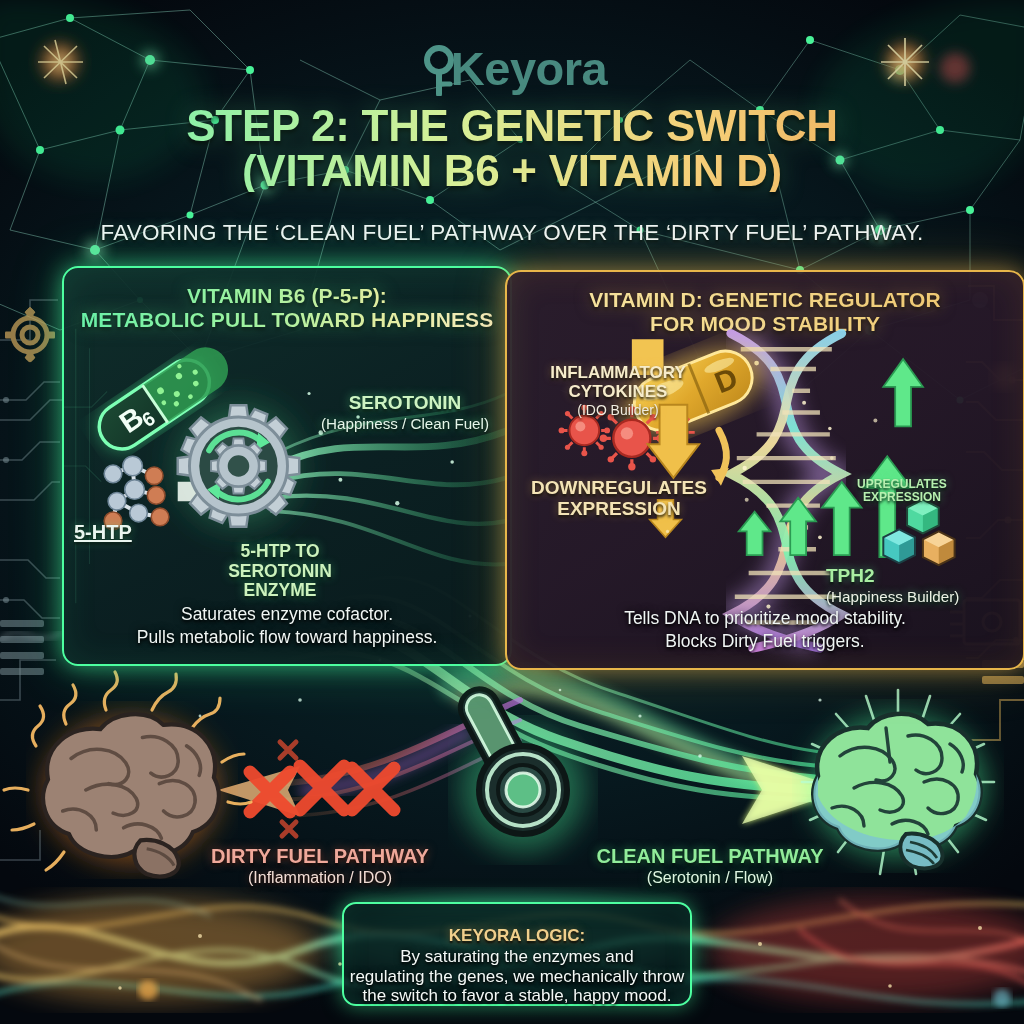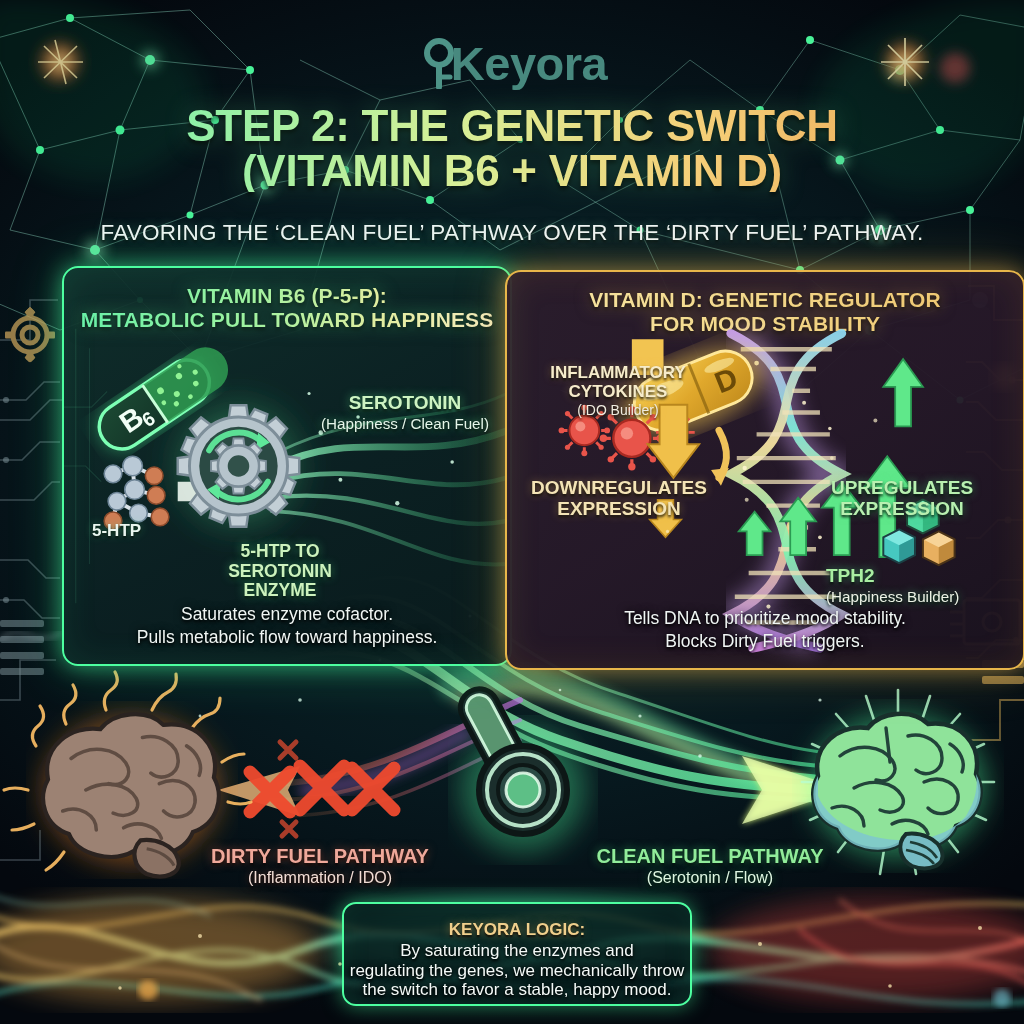--- a/index.html
+++ b/index.html
@@ -14,21 +14,21 @@
   #stage { position:absolute; inset:0; width:1024px; height:1024px; overflow:hidden;
            background:
              radial-gradient(ellipse 70% 55% at 50% 46%, #0d2b2c 0%, #07191f 55%, #04080e 100%),
              linear-gradient(180deg,#061820 0%, #03121a 45%, #040a14 100%);
   }
   .bgsvg { position:absolute; inset:0; width:1024px; height:1024px; }
 
   
   #logo {
     position:absolute; top:30px; left:0; width:1024px; height:66px;
-    display:flex; align-items:center; justify-content:center; gap:0;
+    display:flex; align-items:flex-end; justify-content:center; gap:0;
   }
   #logo .key { width:44px; height:52px; }
   #logo .wordmark {
     font-size:47px; font-weight:bold; letter-spacing:-0.5px;
     color:#4e9488; opacity:.92;
     margin-left:-10px;
   }
 
   #title {
     position:absolute; top:104px; left:0; width:1024px; text-align:center;
@@ -81,34 +81,34 @@
                 text-shadow:0 0 8px rgba(0,0,0,.9), 0 2px 3px rgba(0,0,0,.95);margin-top:8px; }
 
   
   .lbl { position:absolute; font-weight:bold; text-transform:uppercase; line-height:1.08; }
   .sub { font-weight:normal; text-transform:none; font-size:.80em; display:block; margin-top:2px; }
 
   #lbl-serotonin { left:300px; top:393px; width:210px; text-align:center; font-size:19px;
     color:#cdf3c2; text-shadow:0 0 10px rgba(90,240,150,.6),0 2px 3px #000; }
   #lbl-serotonin .sub { color:#e6f6ea; }
 
-  #lbl-5htp { left:92px; top:522px; font-size:17px; color:#eaf6ef;
-    text-shadow:0 0 8px rgba(90,240,150,.45),0 2px 3px #000; }
+  #lbl-5htp { left:74px; top:522px; font-size:20px; color:#eaf6ef;
+    text-shadow:0 0 8px rgba(90,240,150,.45),0 2px 3px #000;text-decoration:underline; }
 
   #lbl-enzyme { left:190px; top:542px; width:180px; text-align:center; font-size:17.5px;
     color:#cdf2bd; line-height:1.12; text-shadow:0 0 9px rgba(80,235,140,.55),0 2px 3px #000; }
 
   #lbl-cyto { left:538px; top:364px; width:160px; text-align:center; font-size:17px;
     color:#f6eccb; line-height:1.1; text-shadow:0 0 8px rgba(240,200,110,.4),0 2px 3px #000; }
   #lbl-cyto .sub { color:#f0ece0; font-size:.82em; }
 
   #lbl-down { left:530px; top:478px; width:178px; text-align:center; font-size:19px;
     color:#f4e4b6; line-height:1.1; text-shadow:0 0 8px rgba(235,190,90,.45),0 2px 3px #000; }
 
-  #lbl-up { left:828px; top:478px; width:148px; text-align:center; font-size:19px;
+  #lbl-up { left:828px; top:478px; width:148px; text-align:center; font-size:12px;
     color:#b8f0b0; line-height:1.1; text-shadow:0 0 9px rgba(90,240,140,.5),0 2px 3px #000; }
 
   #lbl-tph2 { left:826px; top:566px; width:150px; text-align:left; font-size:19px;
     color:#a9eea2; text-shadow:0 0 9px rgba(80,235,140,.55),0 2px 3px #000; }
   #lbl-tph2 .sub { color:#edf3e6; font-size:.80em; }
 
   
   #lbl-dirty { position:absolute; left:175px; top:845px; width:290px; text-align:center;
     font-size:20px; font-weight:bold; text-transform:uppercase; color:#efa89a;
     text-shadow:0 0 10px rgba(220,100,70,.55), 0 2px 3px #000; line-height:1.12; }
@@ -117,21 +117,21 @@
     font-size:20px; font-weight:bold; text-transform:uppercase; color:#91ec9a;
     text-shadow:0 0 10px rgba(70,230,130,.55), 0 2px 3px #000; line-height:1.12; }
   #lbl-clean .sub { color:#dff6e2; }
 
   
   #logic {
     position:absolute; left:342px; top:902px; width:350px; height:104px;
     border:2.5px solid #4dffa0; border-radius:14px;
     background:rgba(8,26,28,.80);
     box-shadow:0 0 20px rgba(70,255,160,.5), inset 0 0 26px rgba(35,160,110,.18);
-    text-align:center; padding-top:16px;
+    text-align:center; padding-top:22px;
   }
   #logic .hdr { font-size:17px; font-weight:bold; text-transform:uppercase; color:#f0cf8c;
                 text-shadow:0 0 9px rgba(235,190,90,.5),0 2px 2px #000; }
   #logic .body { font-size:17px; color:#f4f9f7; line-height:1.16; margin-top:1px;
                  text-shadow:0 0 7px rgba(0,0,0,.9),0 2px 3px #000; }
 </style>
 </head>
 <body>
 
 <div id="stage">

